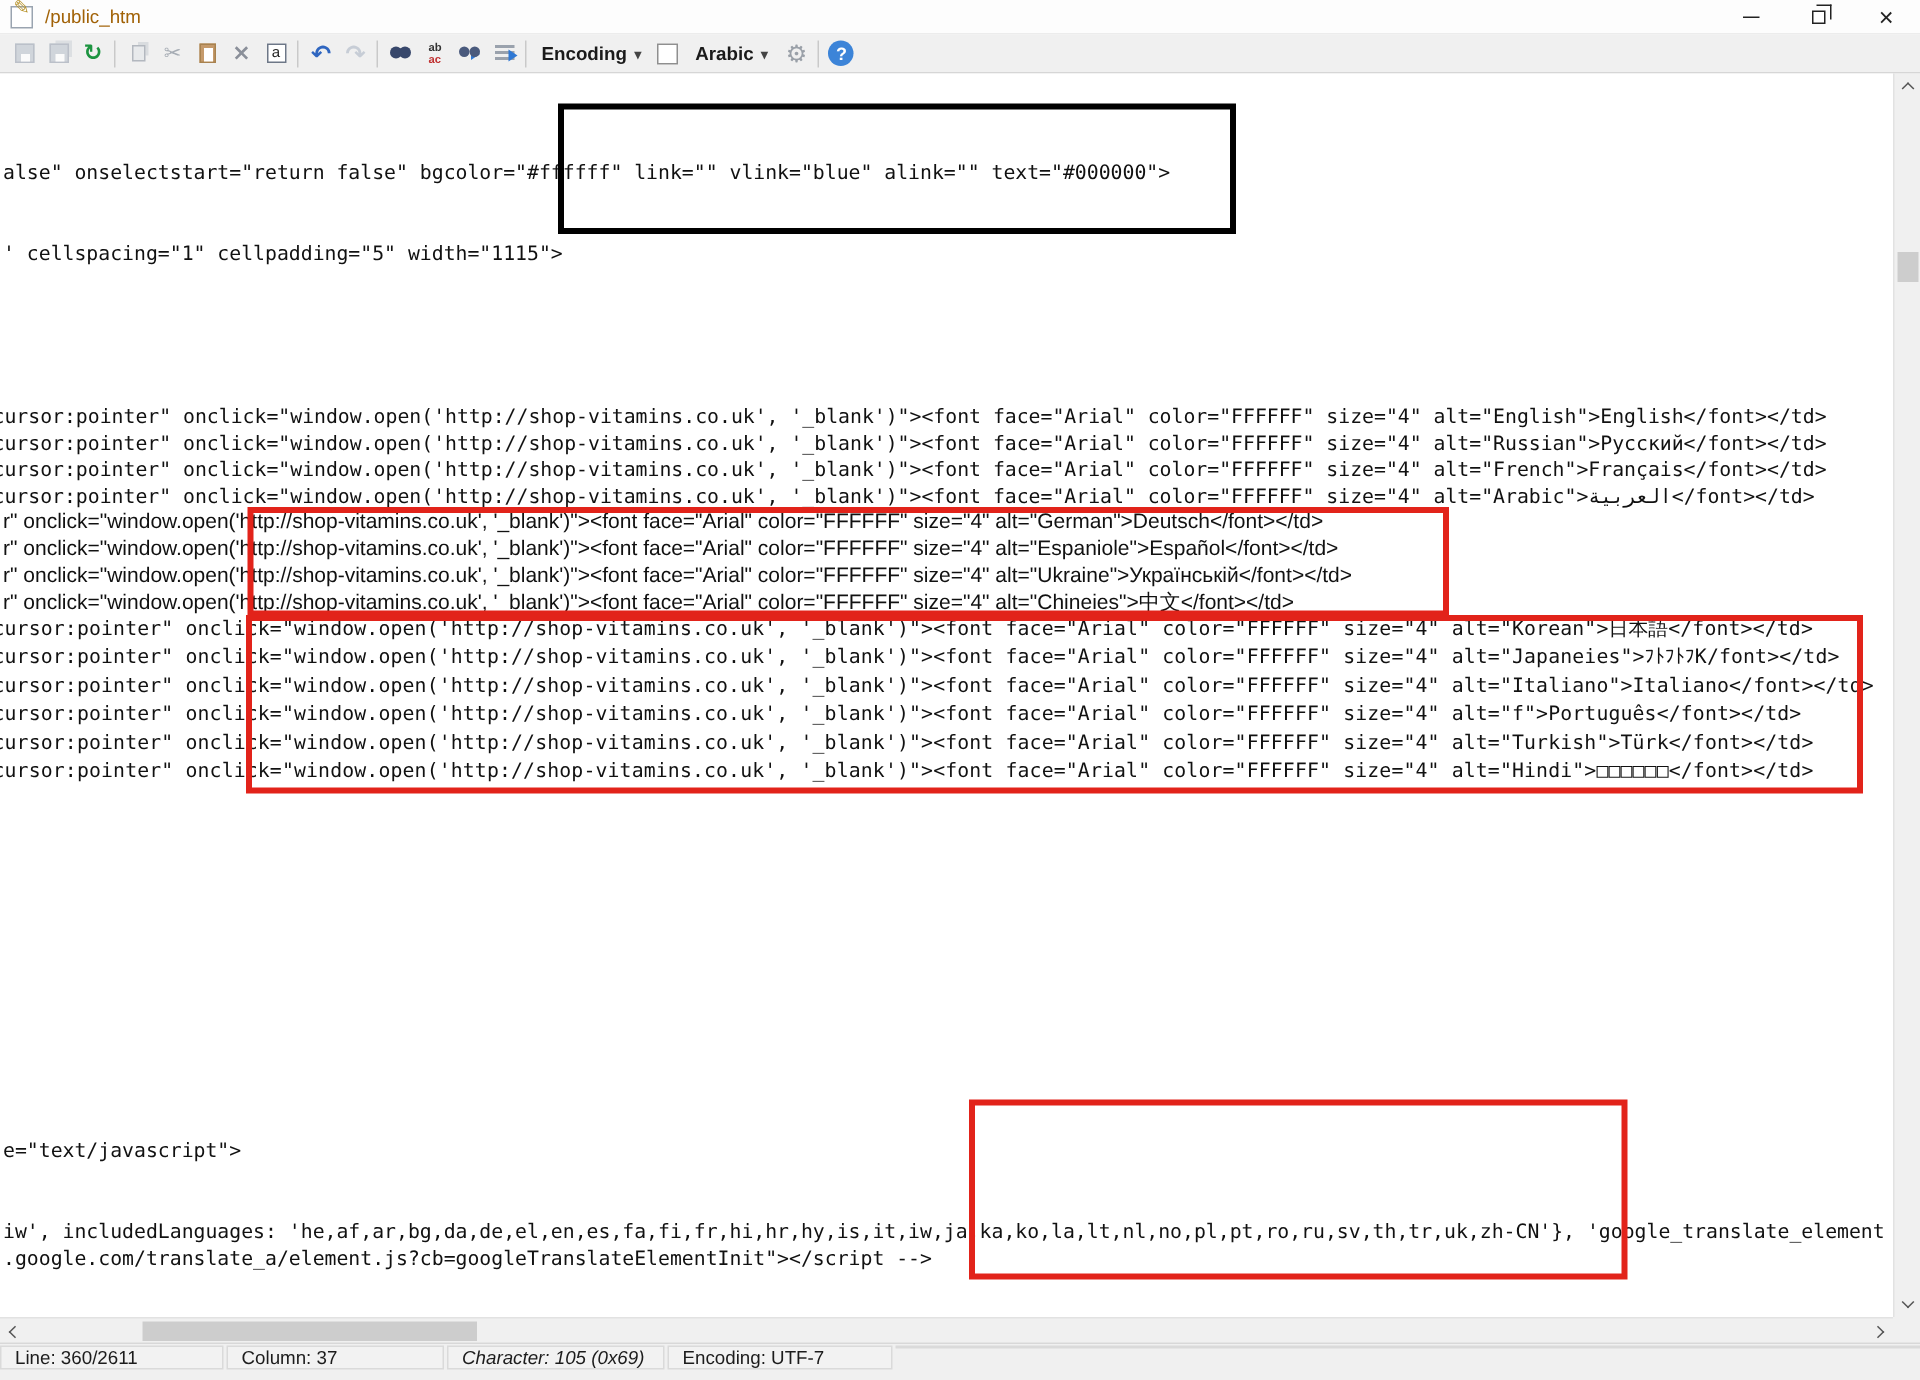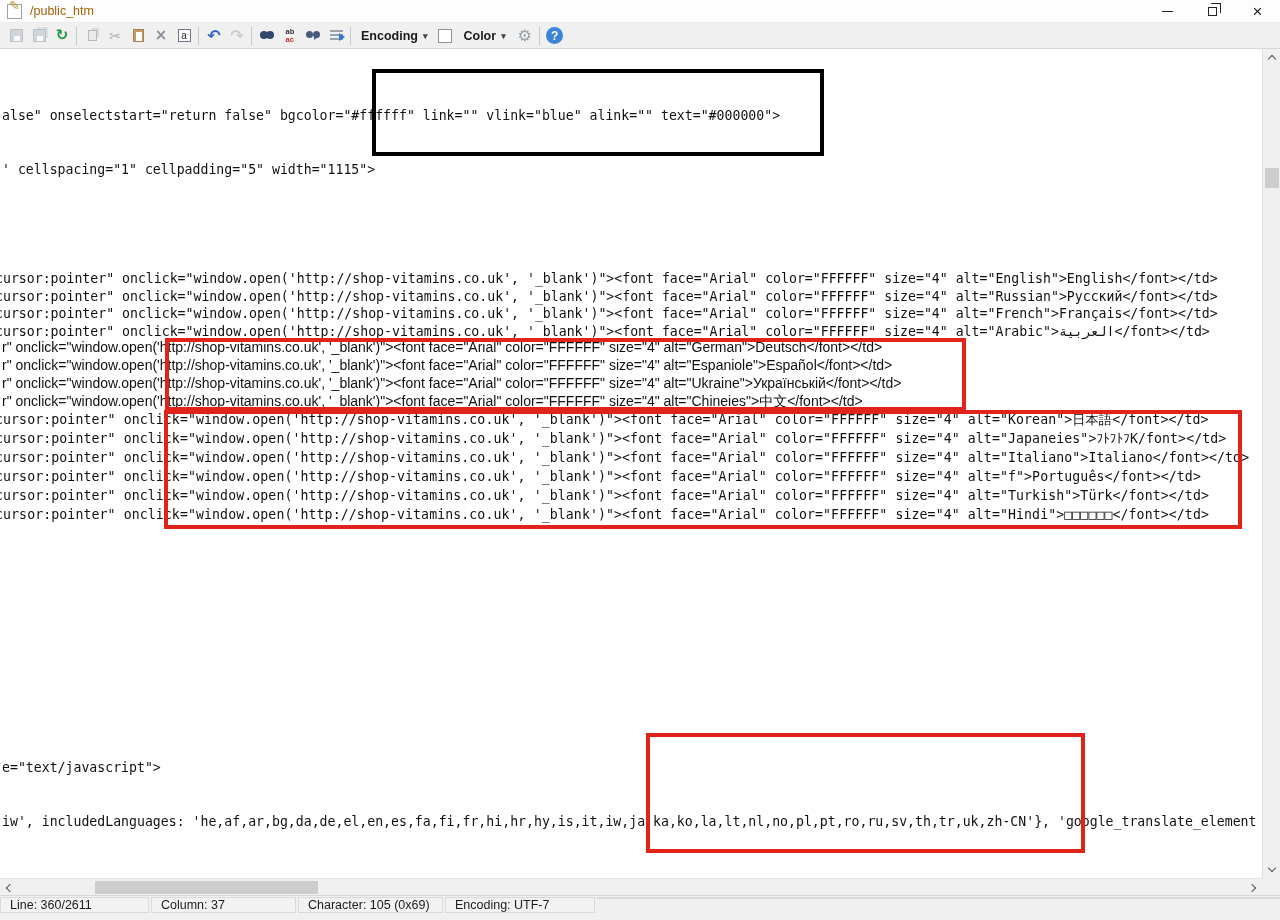--- a/index.html
+++ b/index.html
@@ -155,21 +155,21 @@
   <div class="tb-icon">
       <span class="goto-ic"></span>
     </div>
   <div class="tb-sep"></div>
   <div class="tb-drop">
     <span>Encoding</span>
     <span class="caret">▾</span>
   </div>
   <span class="tb-check"></span>
   <div class="tb-drop">
-    <span>Color</span>
+    <span>Arabic</span>
     <span class="caret">▾</span>
   </div>
   <div class="tb-icon">
       <span class="glyph gear-ic">⚙</span>
     </div>
   <div class="tb-sep"></div>
   <div class="tb-icon">
       <span class="help-ic">?</span>
     </div>
 </div>
@@ -190,20 +190,21 @@
 
   <div class="ed-line cjkrow" style="top:361px">cursor:pointer" onclick="window.open('http://shop-vitamins.co.uk', '_blank')"&gt;&lt;font face="Arial" color="FFFFFF" size="4" alt="Korean"&gt;日本語&lt;/font&gt;&lt;/td&gt;</div>
   <div class="ed-line cjkrow" style="top:380px">cursor:pointer" onclick="window.open('http://shop-vitamins.co.uk', '_blank')"&gt;&lt;font face="Arial" color="FFFFFF" size="4" alt="Japaneies"&gt;ﾌﾄﾌﾄﾌK/font&gt;&lt;/td&gt;</div>
   <div class="ed-line cjkrow" style="top:399px">cursor:pointer" onclick="window.open('http://shop-vitamins.co.uk', '_blank')"&gt;&lt;font face="Arial" color="FFFFFF" size="4" alt="Italiano"&gt;Italiano&lt;/font&gt;&lt;/td&gt;</div>
   <div class="ed-line cjkrow" style="top:418px">cursor:pointer" onclick="window.open('http://shop-vitamins.co.uk', '_blank')"&gt;&lt;font face="Arial" color="FFFFFF" size="4" alt="f"&gt;Português&lt;/font&gt;&lt;/td&gt;</div>
   <div class="ed-line cjkrow" style="top:437px">cursor:pointer" onclick="window.open('http://shop-vitamins.co.uk', '_blank')"&gt;&lt;font face="Arial" color="FFFFFF" size="4" alt="Turkish"&gt;Türk&lt;/font&gt;&lt;/td&gt;</div>
   <div class="ed-line cjkrow" style="top:456px">cursor:pointer" onclick="window.open('http://shop-vitamins.co.uk', '_blank')"&gt;&lt;font face="Arial" color="FFFFFF" size="4" alt="Hindi"&gt;□□□□□□&lt;/font&gt;&lt;/td&gt;</div>
 
   <div class="ed-line mono" style="top:710px">e="text/javascript"&gt;</div>
   <div class="ed-line mono" style="top:764px">iw', includedLanguages: 'he,af,ar,bg,da,de,el,en,es,fa,fi,fr,hi,hr,hy,is,it,iw,ja,ka,ko,la,lt,nl,no,pl,pt,ro,ru,sv,th,tr,uk,zh-CN'}, 'google_translate_element</div>
+  <div class="ed-line mono" style="top:782px">.google.com/translate_a/element.js?cb=googleTranslateElementInit"&gt;&lt;/script --&gt;</div>
 </div>
 
 <div class="ann black" style="left:372px; top:69px; width:452px; height:87px;"></div>
 <div class="ann red" style="left:165px; top:338px; width:801px; height:73px;"></div>
 <div class="ann red" style="left:164px; top:410px; width:1078px; height:119px;"></div>
 <div class="ann red" style="left:646px; top:733px; width:439px; height:120px;"></div>
 
 <div class="vscroll">
   <div class="sb-btn" style="left:0; top:0;">
       <span class="chev up"></span>
@@ -221,16 +222,16 @@
   <div class="thumb"></div>
   <div class="sb-btn" style="right:0; top:0;">
       <span class="chev right"></span>
     </div>
 </div>
 <div class="corner"></div>
 
 <div class="statusbar">
   <div class="seg" style="width:149px;">Line: 360/2611</div>
   <div class="seg" style="width:145px;">Column: 37</div>
-  <div class="seg" style="width:145px;">Character: 105 (0x69)</div>
+  <div class="seg" style="width:145px;font-style:italic;">Character: 105 (0x69)</div>
   <div class="seg" style="width:150px;">Encoding: UTF-7</div>
   <div class="seg" style="flex:1; margin-right:0;"></div>
 </div>
 
 </body></html>

